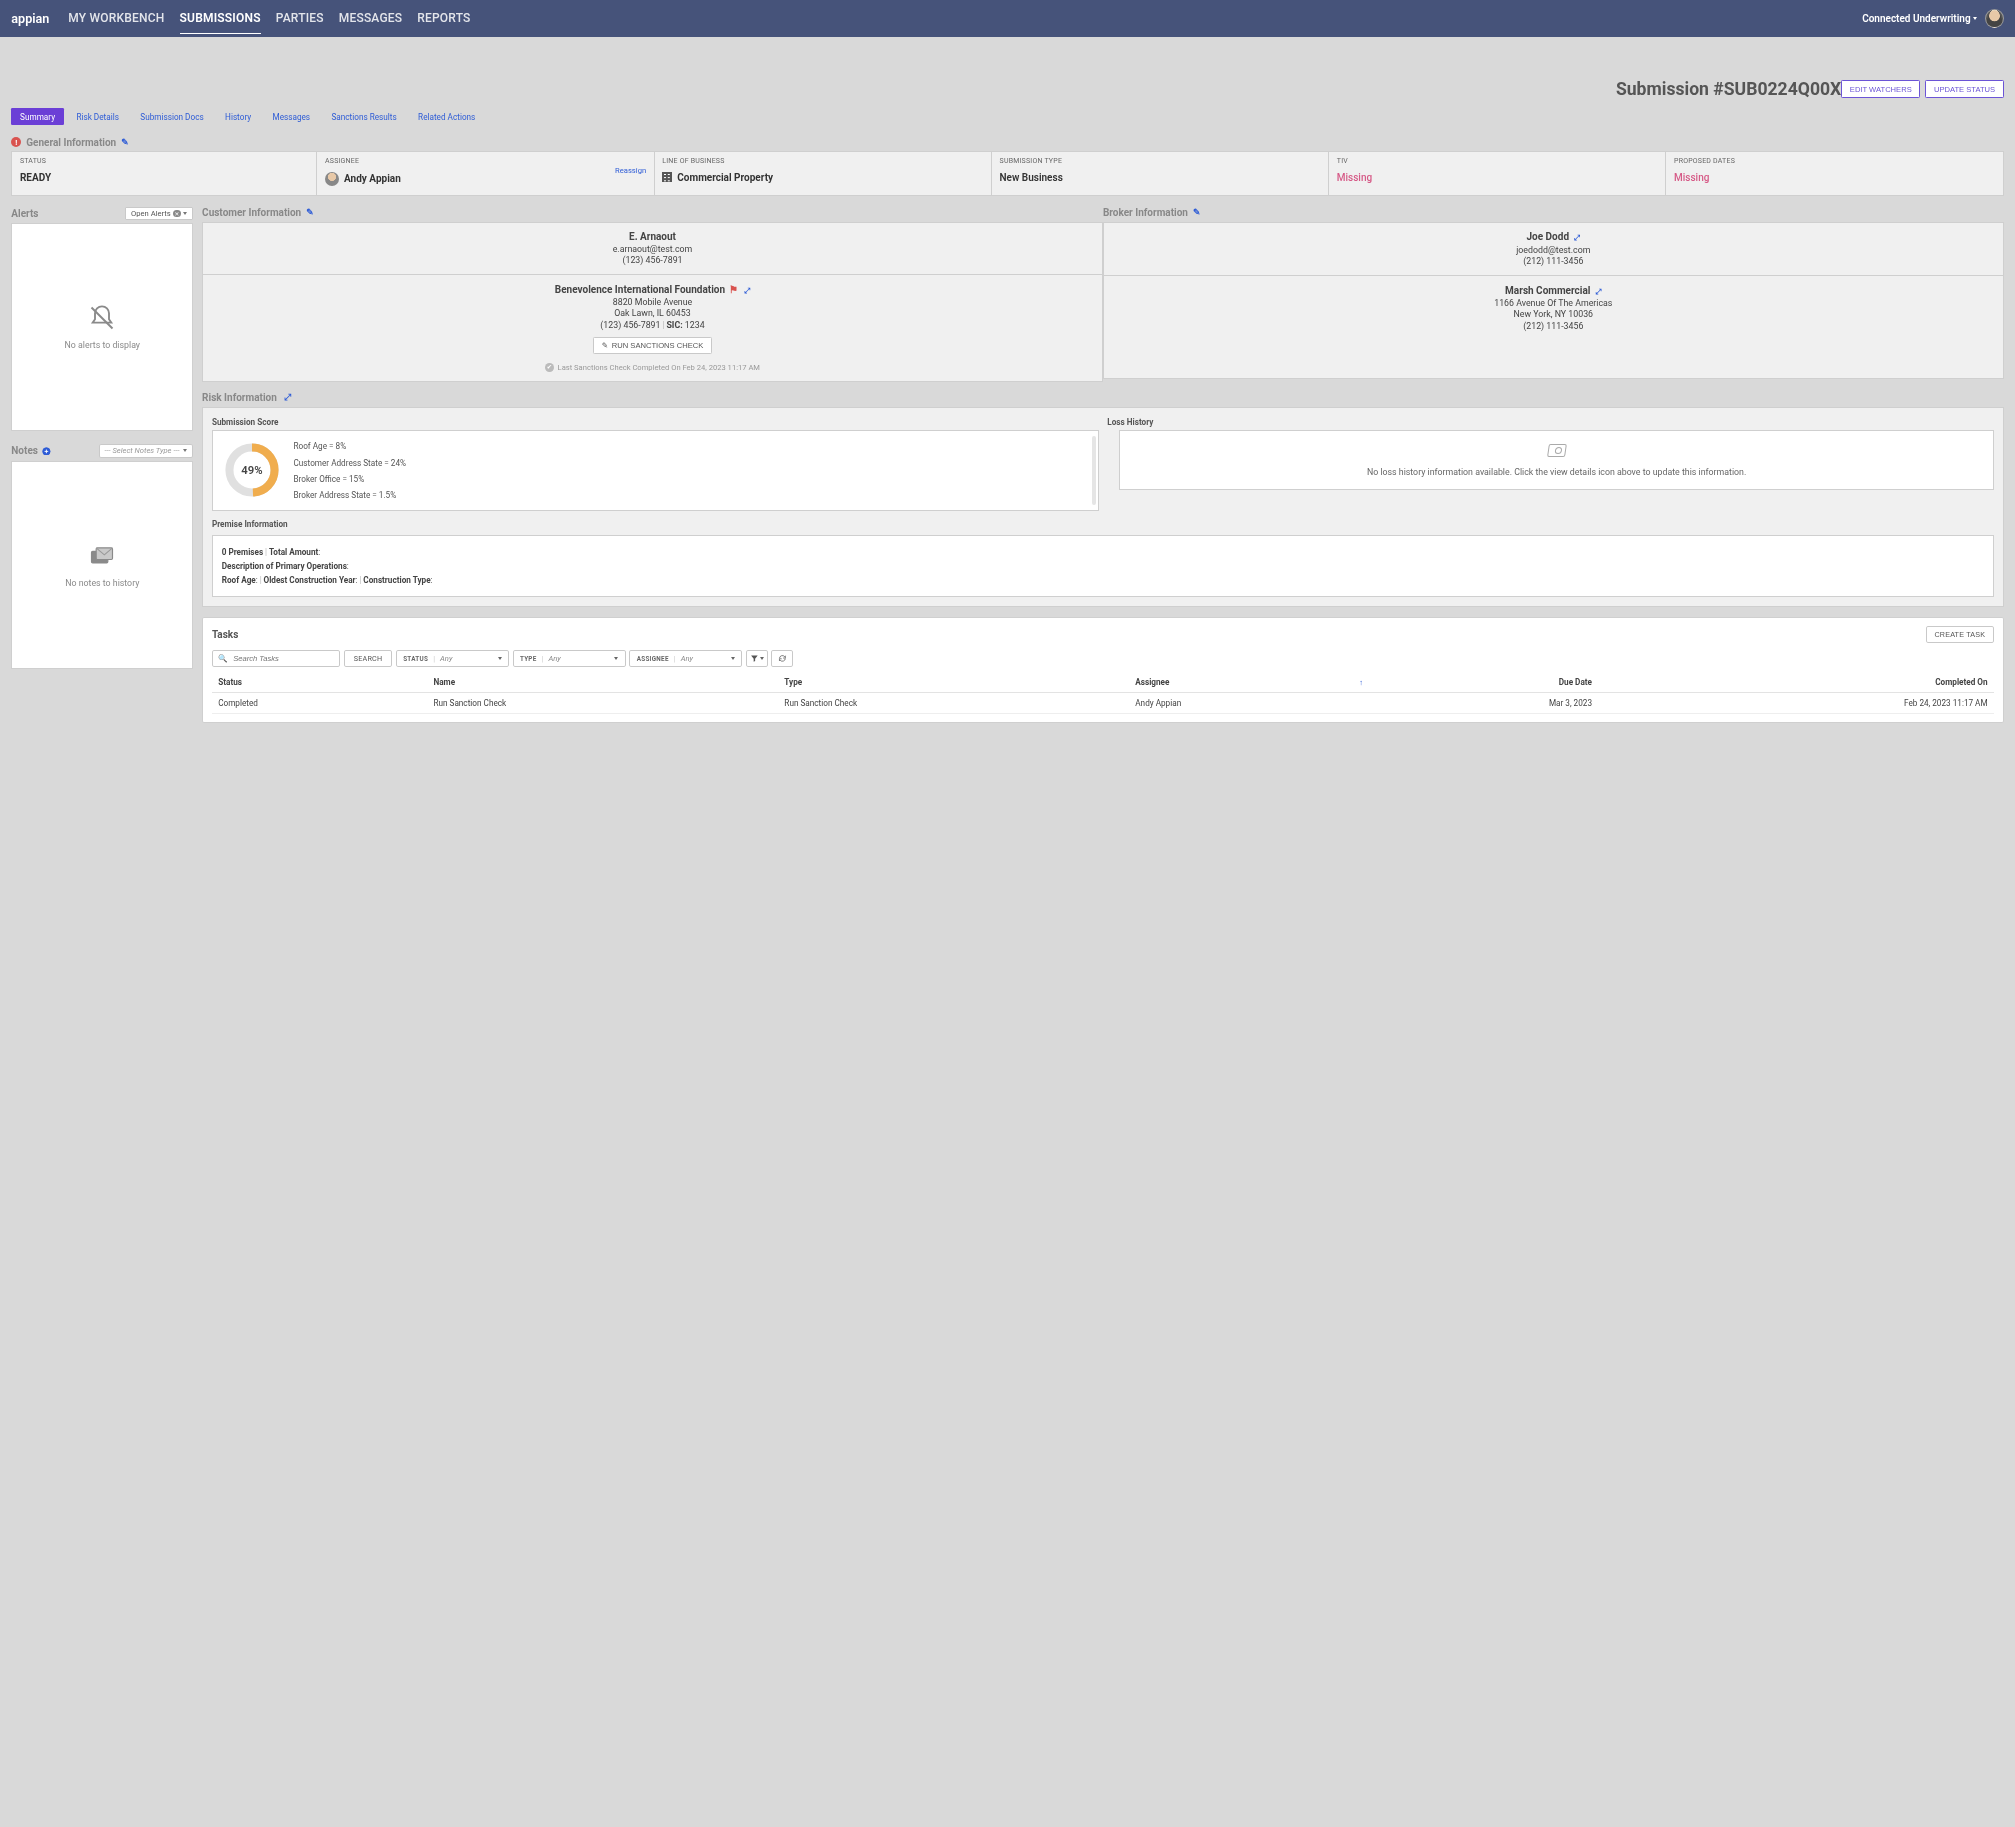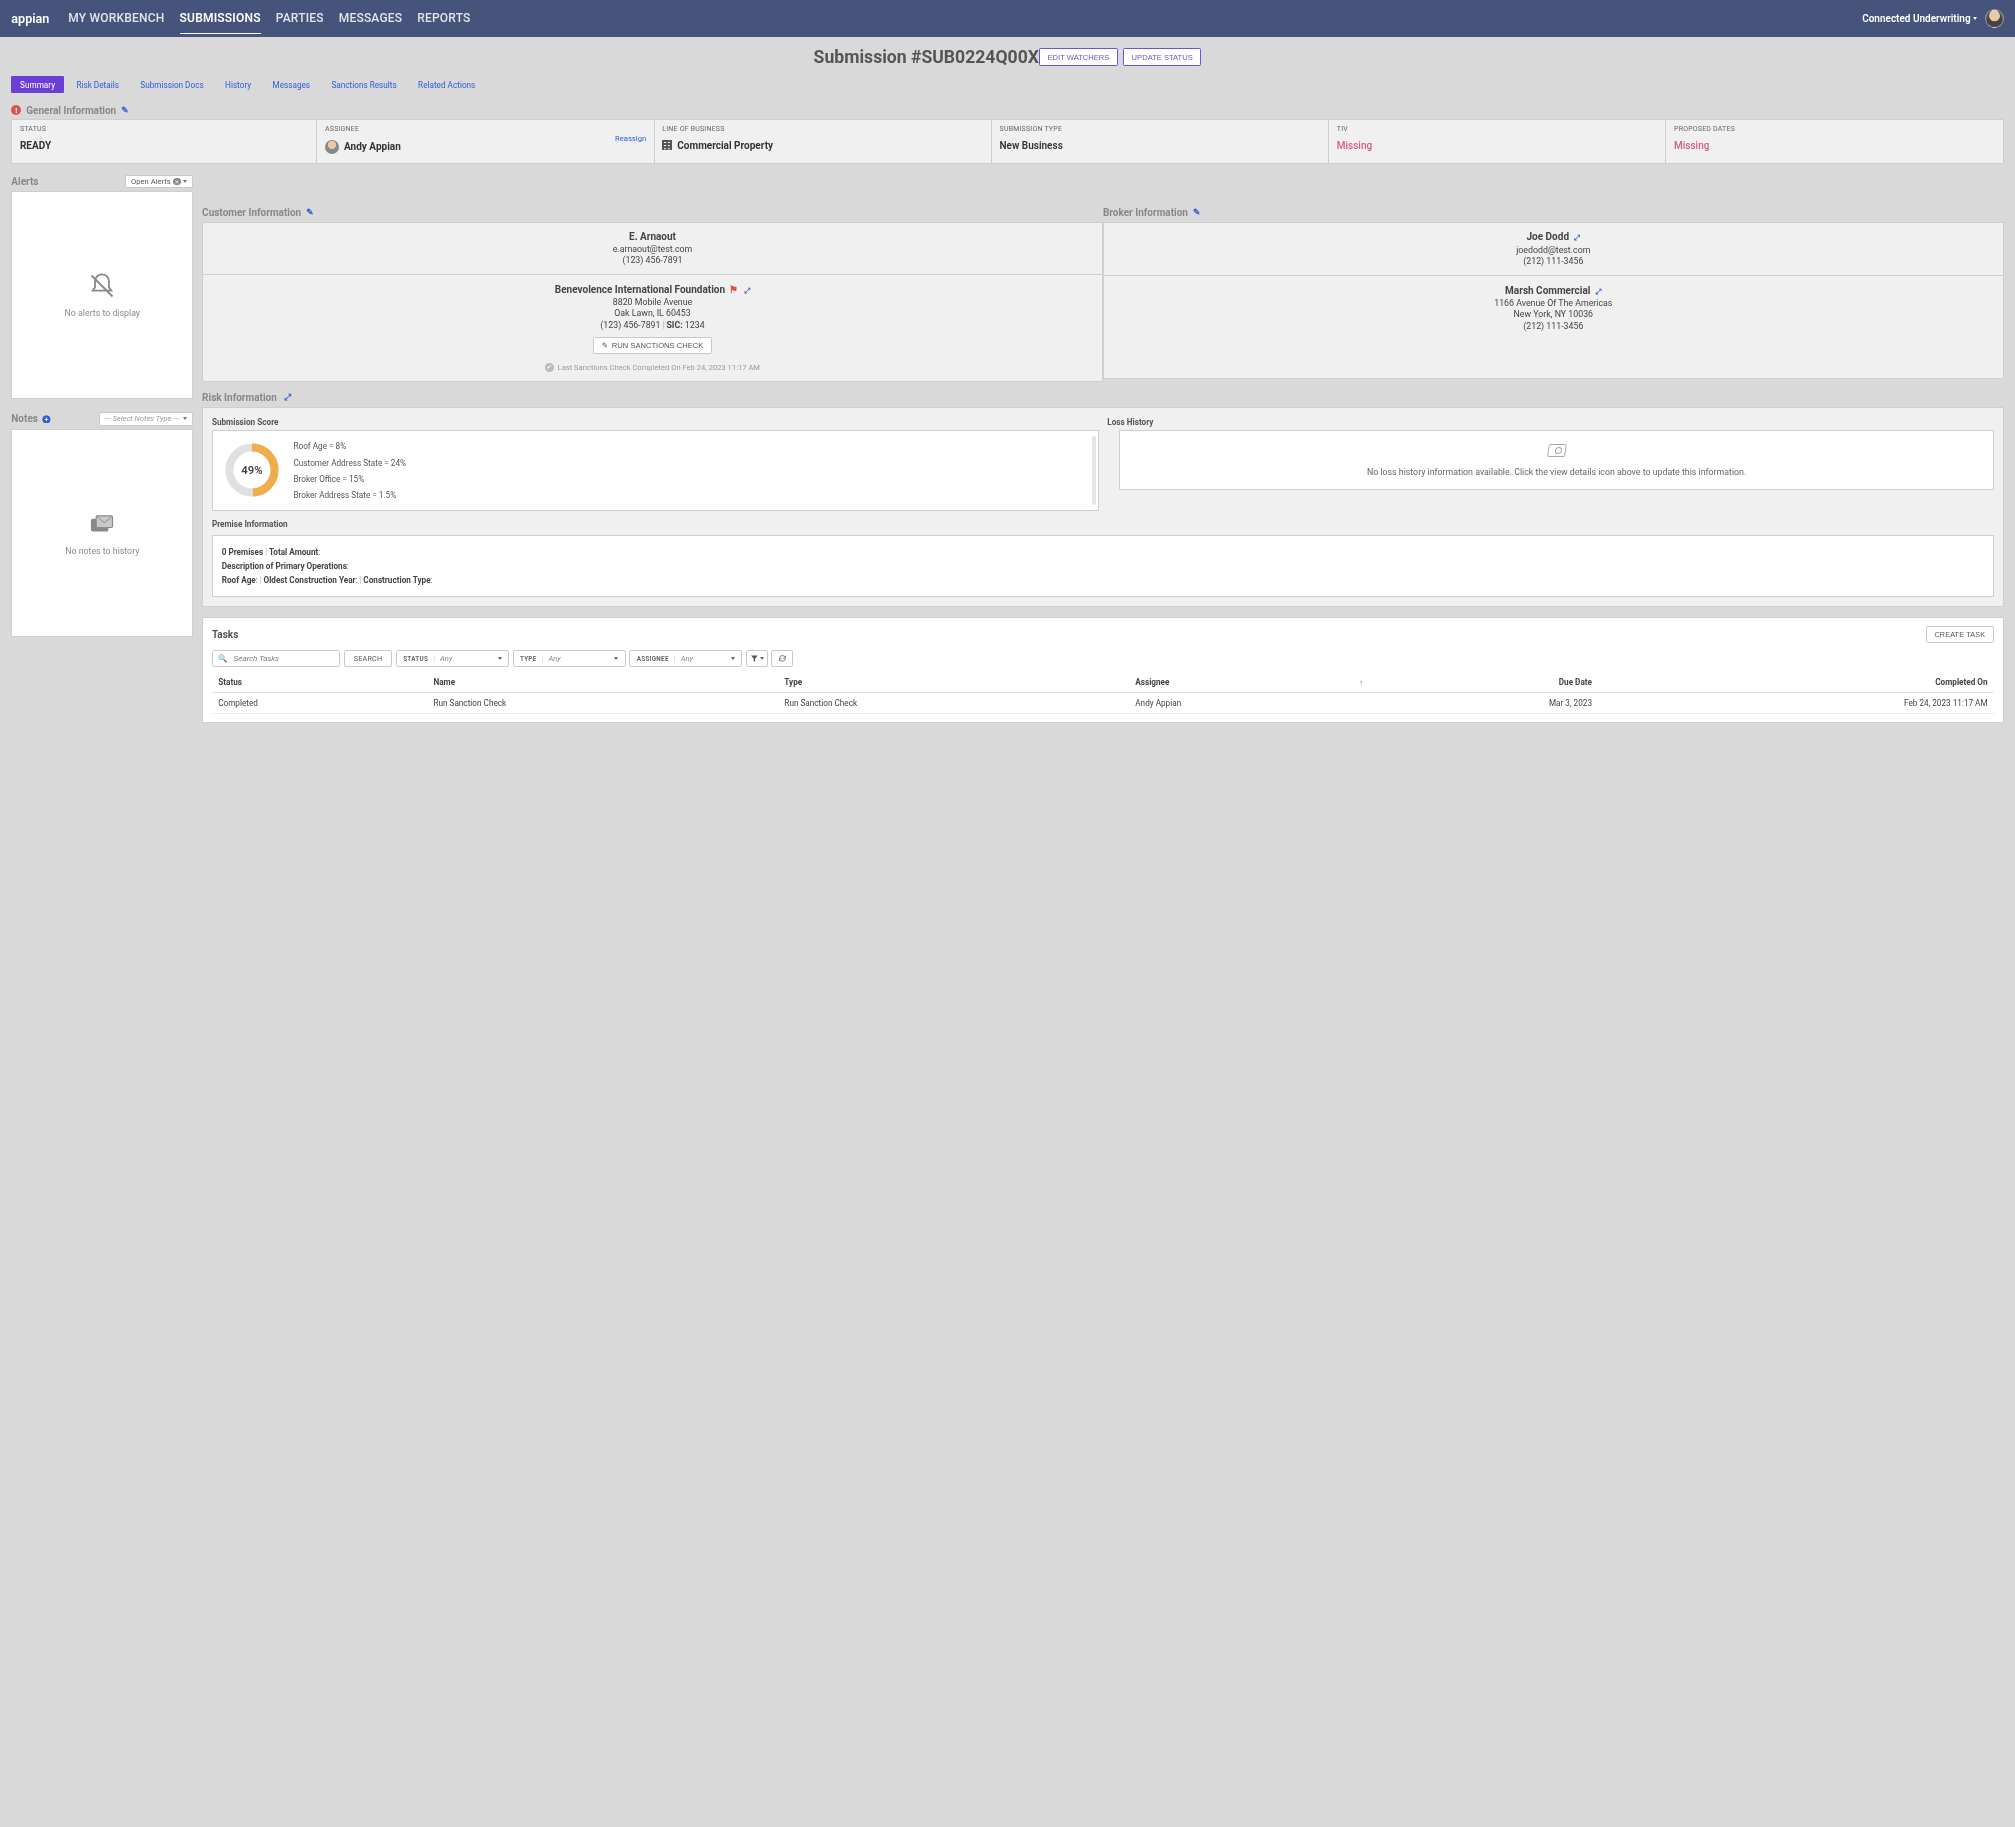--- a/index.html
+++ b/index.html
@@ -32,21 +32,21 @@
   .nav-item.active{color:#fff;border-bottom-color:#fff;font-weight:600;}
   .nav-right{display:flex;align-items:center;gap:7.6px;}
   .menu-link{color:#fff;font-size:10px;font-weight:600;cursor:pointer;display:flex;align-items:center;gap:2.5px;}
   .avatar{width:19px;height:19px;border-radius:50%;background:#b8a892;border:1.3px solid rgba(255,255,255,.4);background-image:radial-gradient(circle at 50% 30%,#e8d4b8 0,#e8d4b8 35%,#555 36%,#555 100%);overflow:hidden;position:relative;}
   .avatar::after{content:"";position:absolute;inset:0;background:
     radial-gradient(circle at 50% 35%,#e8c9a8 0,#e8c9a8 5px,transparent 5.7px),
     radial-gradient(ellipse at 50% 85%,#444 0,#444 7.6px,transparent 8.2px);}
 
   
   .page{padding:10px 11.3px 19px;}
-  .page-head{display:flex;align-items:center;justify-content:center;margin-bottom:8.8px;}
+  .page-head{display:flex;align-items:center;justify-content:flex-end;margin-bottom:8.8px;margin-top:32px;}
   .page-title{font-size:17.6px;font-weight:700;color:#555;}
   .head-actions{display:flex;gap:5px;}
   .btn-outline{background:#fff;border:0.6px solid var(--purple);color:var(--purple);font-size:7.6px;font-weight:500;padding:3.8px 7.6px;cursor:pointer;border-radius:1.3px;}
 
   
   .tabs{display:flex;gap:3.8px;margin-bottom:11.3px;}
   .tab{padding:3.8px 8.8px;font-size:8.2px;color:var(--blue);cursor:pointer;border-radius:1.3px;}
   .tab.active{background:var(--tab-active);color:#fff;}
 
   .section-h{font-size:10px;font-weight:700;color:#888;display:flex;align-items:center;gap:5px;margin:0 0 3.8px;}
@@ -75,21 +75,21 @@
 
   .empty-box{background:#fff;border:0.6px solid var(--panel-border);height:208px;display:flex;flex-direction:column;align-items:center;justify-content:center;color:var(--text-light);gap:7.6px;}
   .empty-box.notes{height:208px;}
   .empty-box svg{width:28px;height:28px;stroke:var(--text-light);fill:none;}
   .empty-box .envico{fill:var(--text-light);}
 
   .notes-sel{background:#fff;border:0.6px solid var(--input-border);border-radius:1.9px;padding:1.9px 5px;font-size:7.6px;color:#999;font-style:italic;display:flex;align-items:center;gap:3.8px;cursor:pointer;min-width:82px;justify-content:space-between;}
   .plus-icon{color:var(--blue);cursor:pointer;display:inline-flex;}
 
   
-  .info-row{display:flex;gap:0;margin-top:32px;}
+  .info-row{display:flex;gap:0;}
   .info-col{flex:1;}
   .card{background:var(--panel-bg);border:0.6px solid var(--panel-border);}
   .card-block{border-bottom:0.6px solid var(--panel-border);padding:8.8px 10px;text-align:center;color:#444;}
   .card-block:last-child{border-bottom:none;}
   .card-name{font-weight:700;font-size:10px;color:#444;}
   .card-line{font-size:8.8px;color:#444;margin-top:1.3px;}
   .inline-flag{color:#d9534f;margin:0 1.3px;}
   .inline-expand{color:var(--blue);cursor:pointer;font-size:7.6px;margin-left:2.5px;}
   .run-btn{background:#fff;border:0.6px solid var(--btn-border);padding:3.1px 7.6px;font-size:7.6px;color:#555;cursor:pointer;margin-top:7.6px;display:inline-flex;align-items:center;gap:3.8px;border-radius:1.3px;}
   .last-check{font-size:7.6px;color:#999;margin-top:8.8px;display:flex;align-items:center;justify-content:center;gap:3.8px;}

